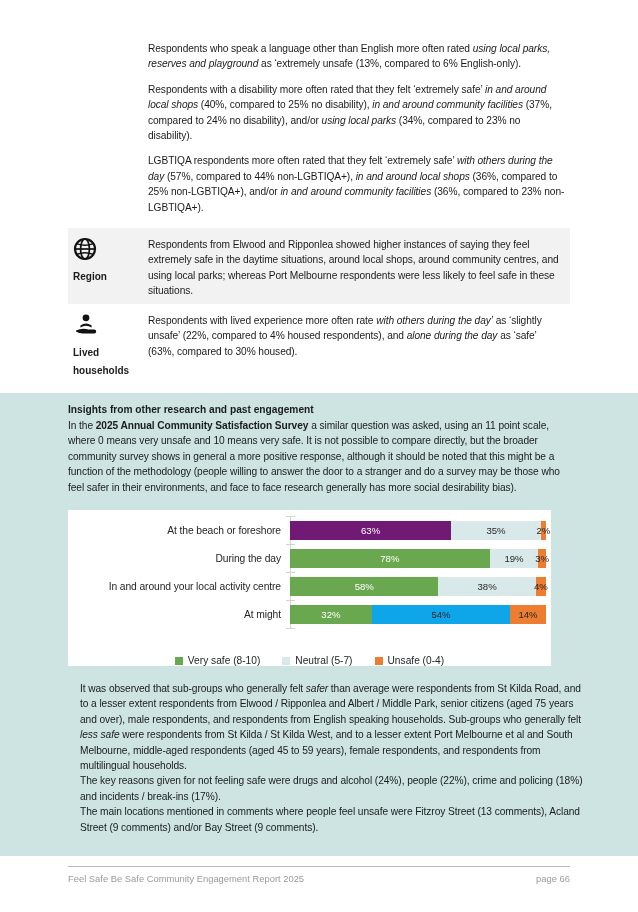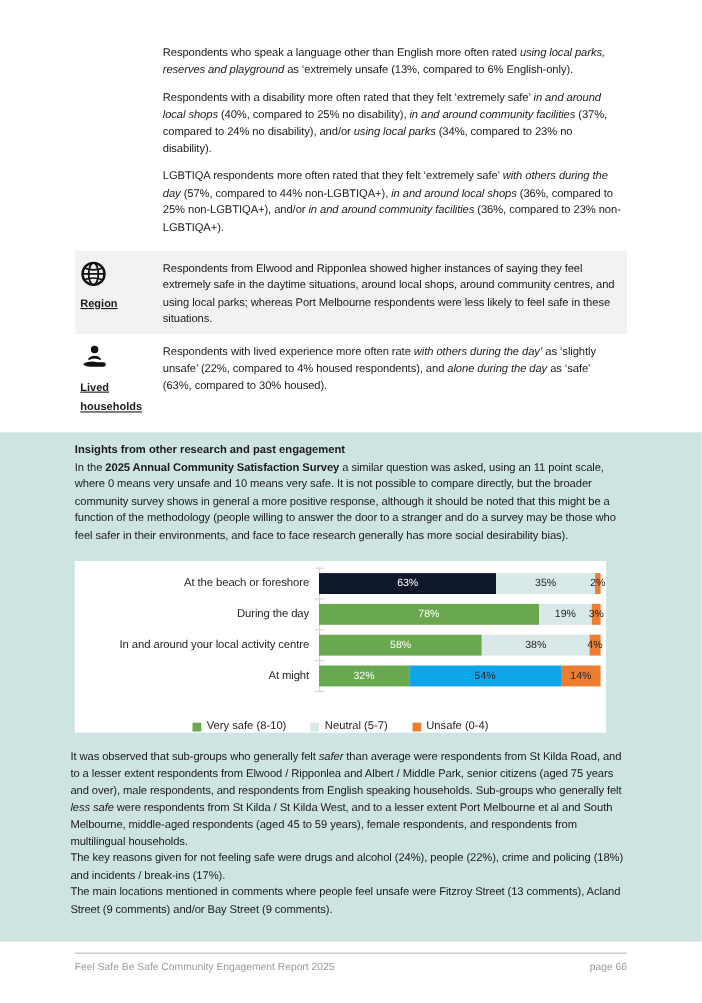--- a/index.html
+++ b/index.html
@@ -58,21 +58,20 @@
     top: 304px;
     height: 84px;
     background: #ffffff;
   }
   .finding-label-col {
     width: 80px;
     flex: 0 0 80px;
     padding-top: 9px;
     padding-left: 5px;
     box-sizing: border-box;
-    text-decoration: underline;
   }
   .finding-icon {
     display: block;
     height: 26px;
     margin-bottom: 3px;
   }
   .finding-label {
     font-size: 10px;
     font-weight: 700;
     line-height: 12.5px;
@@ -196,21 +195,21 @@
   .legend-swatch {
     width: 8px;
     height: 8px;
     margin-right: 5px;
     flex: 0 0 8px;
   }
 
   
   #post-chart-text {
     position: absolute;
-    left: 64px;
+    left: 80px;
     top: 681px;
     width: 508px;
   }
   #post-chart-text .para { margin-bottom: 0; }
 
   
   #footer {
     position: absolute;
     left: 68px;
     top: 866px;
@@ -276,21 +275,21 @@
     <p class="para" id="insights-body"><span>In the </span><b>2025 Annual Community Satisfaction Survey</b><span> a similar question was asked, using an 11 point scale, where 0 means very unsafe and 10 means very safe. It is not possible to compare directly, but the broader community survey shows in general a more positive response, although it should be noted that this might be a function of the methodology (people willing to answer the door to a stranger and do a survey may be those who feel safer in their environments, and face to face research generally has more social desirability bias).</span></p>
   </div>
 </div>
 
 <div id="chart-panel">
   <div id="chart-plot">
       <div class="chart-axis"></div>
       <div class="chart-row">
         <div class="chart-cat-label">At the beach or foreshore</div>
         <div class="chart-bar-track">
-          <div class="seg seg-very" style="width: 63%; background: #0f172a;">63%</div>
+          <div class="seg seg-very" style="width: 63%; background: #701a75;">63%</div>
           <div class="seg seg-neutral" style="width: 35%; background: rgb(217, 232, 232);">35%</div>
           <div class="seg seg-unsafe" style="width: 2%; background: rgb(237, 125, 49);">2%</div>
         </div>
         <div class="chart-tick" style="top: 0px;"></div>
       </div>
       <div class="chart-row">
         <div class="chart-cat-label">During the day</div>
         <div class="chart-bar-track">
           <div class="seg seg-very" style="width: 78%; background: rgb(106, 168, 79);">78%</div>
           <div class="seg seg-neutral" style="width: 19%; background: rgb(217, 232, 232);">19%</div>

